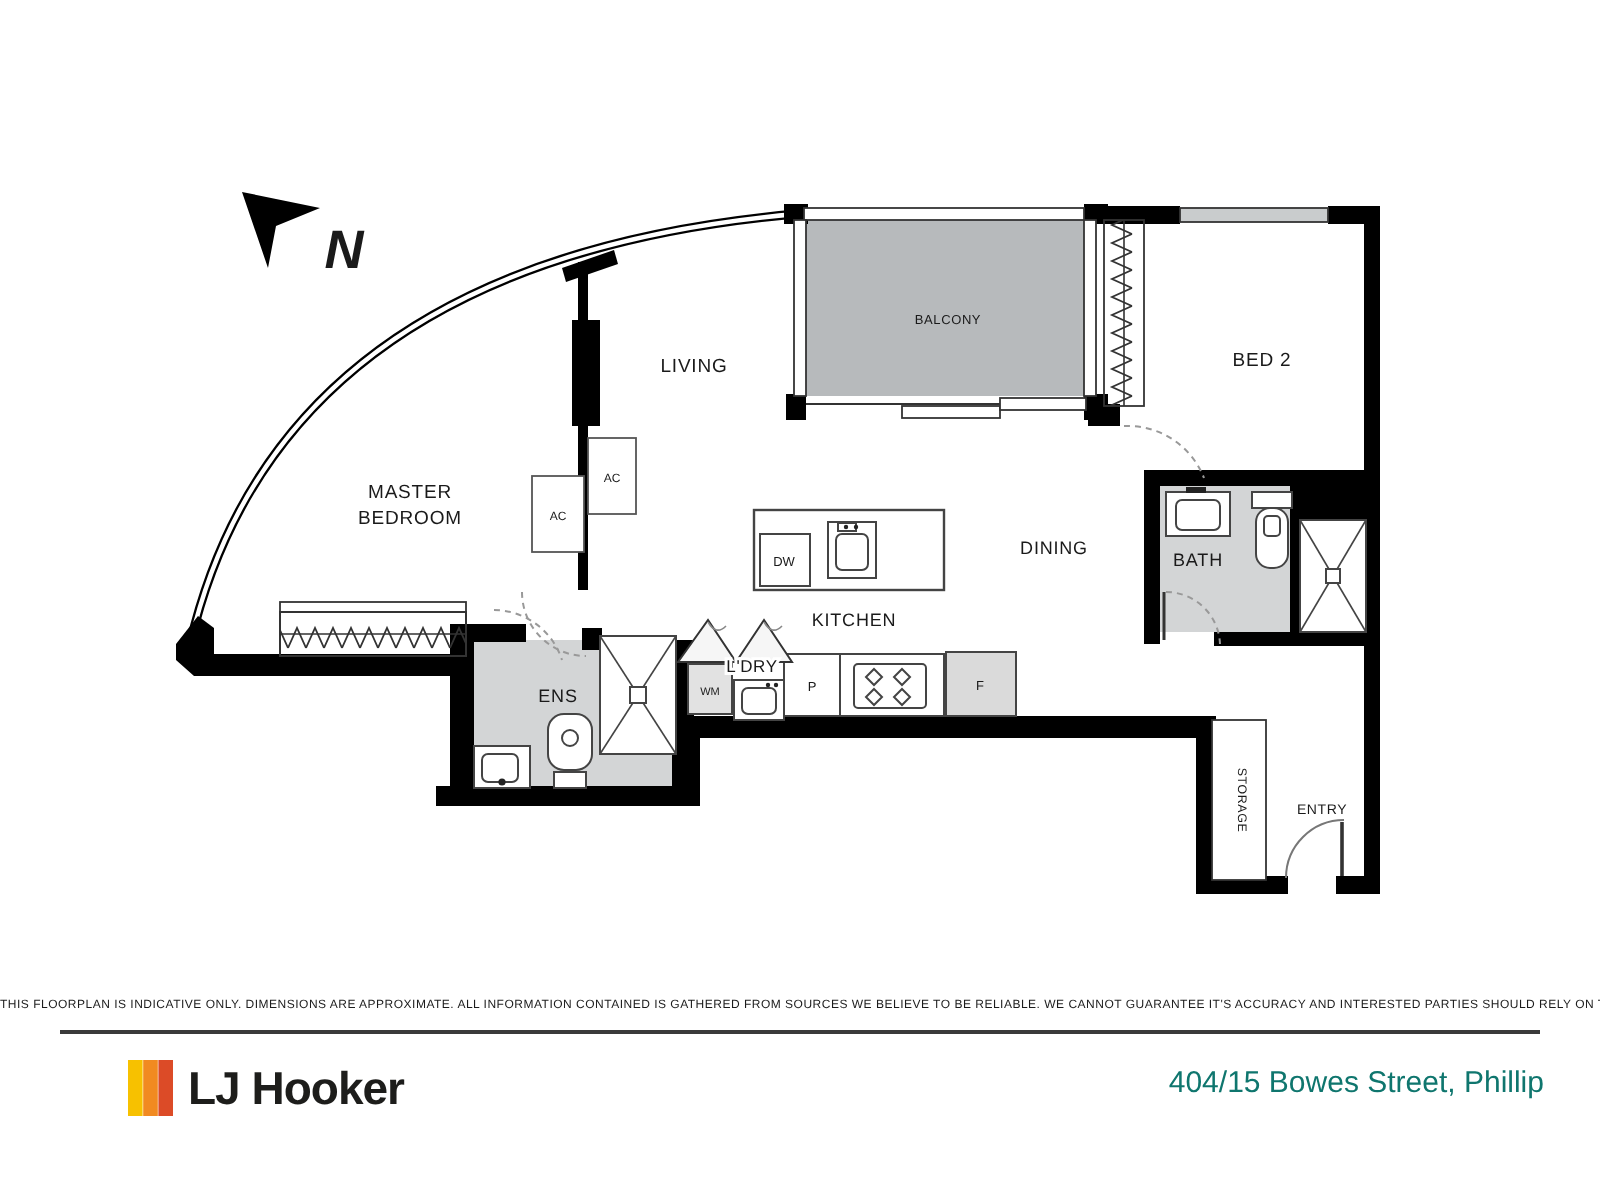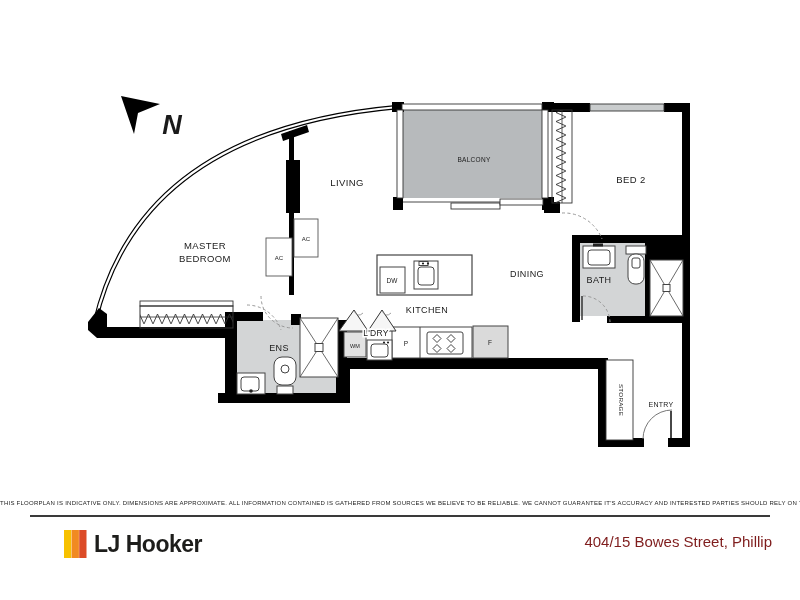--- a/index.html
+++ b/index.html
@@ -5,21 +5,21 @@
   html,body{margin:0;padding:0;background:#fff;}
   .page{position:relative;width:800px;height:600px;background:#fff;overflow:hidden;
         font-family:"Liberation Sans",sans-serif;}
   .plan-svg{position:absolute;left:0;top:0;}
   .disclaimer{position:absolute;top:500px;left:0;width:800px;text-align:center;
         font-size:6px;letter-spacing:0.25px;color:#1c1c1c;white-space:nowrap;}
   .divider{position:absolute;top:515px;left:30px;width:740px;border-top:2px solid #3a3a3a;}
   .brand-row{position:absolute;left:23px;top:527px;height:34px;display:flex;align-items:center;margin-left:41px;}
   .brand-name{font-size:23px;font-weight:700;color:#1d1d1b;margin-left:7px;letter-spacing:-0.5px;}
   .brand-office{font-size:16.5px;color:#1d1d1b;margin-left:17px;}
-  .address{position:absolute;right:28px;top:533px;font-size:15px;color:#7f1d1d;}
+  .address{position:absolute;right:28px;top:533px;font-size:15px;color:#0f766e;}
   svg text{font-family:"Liberation Sans",sans-serif;fill:#1a1a1a;}
 </style>
 </head>
 <body>
 
 <div class="page">
 
   <svg class="plan-svg" width="800" height="600" viewBox="0 0 800 600">
     <defs>
       <pattern id="zzH" width="9" height="22" patternUnits="userSpaceOnUse">

